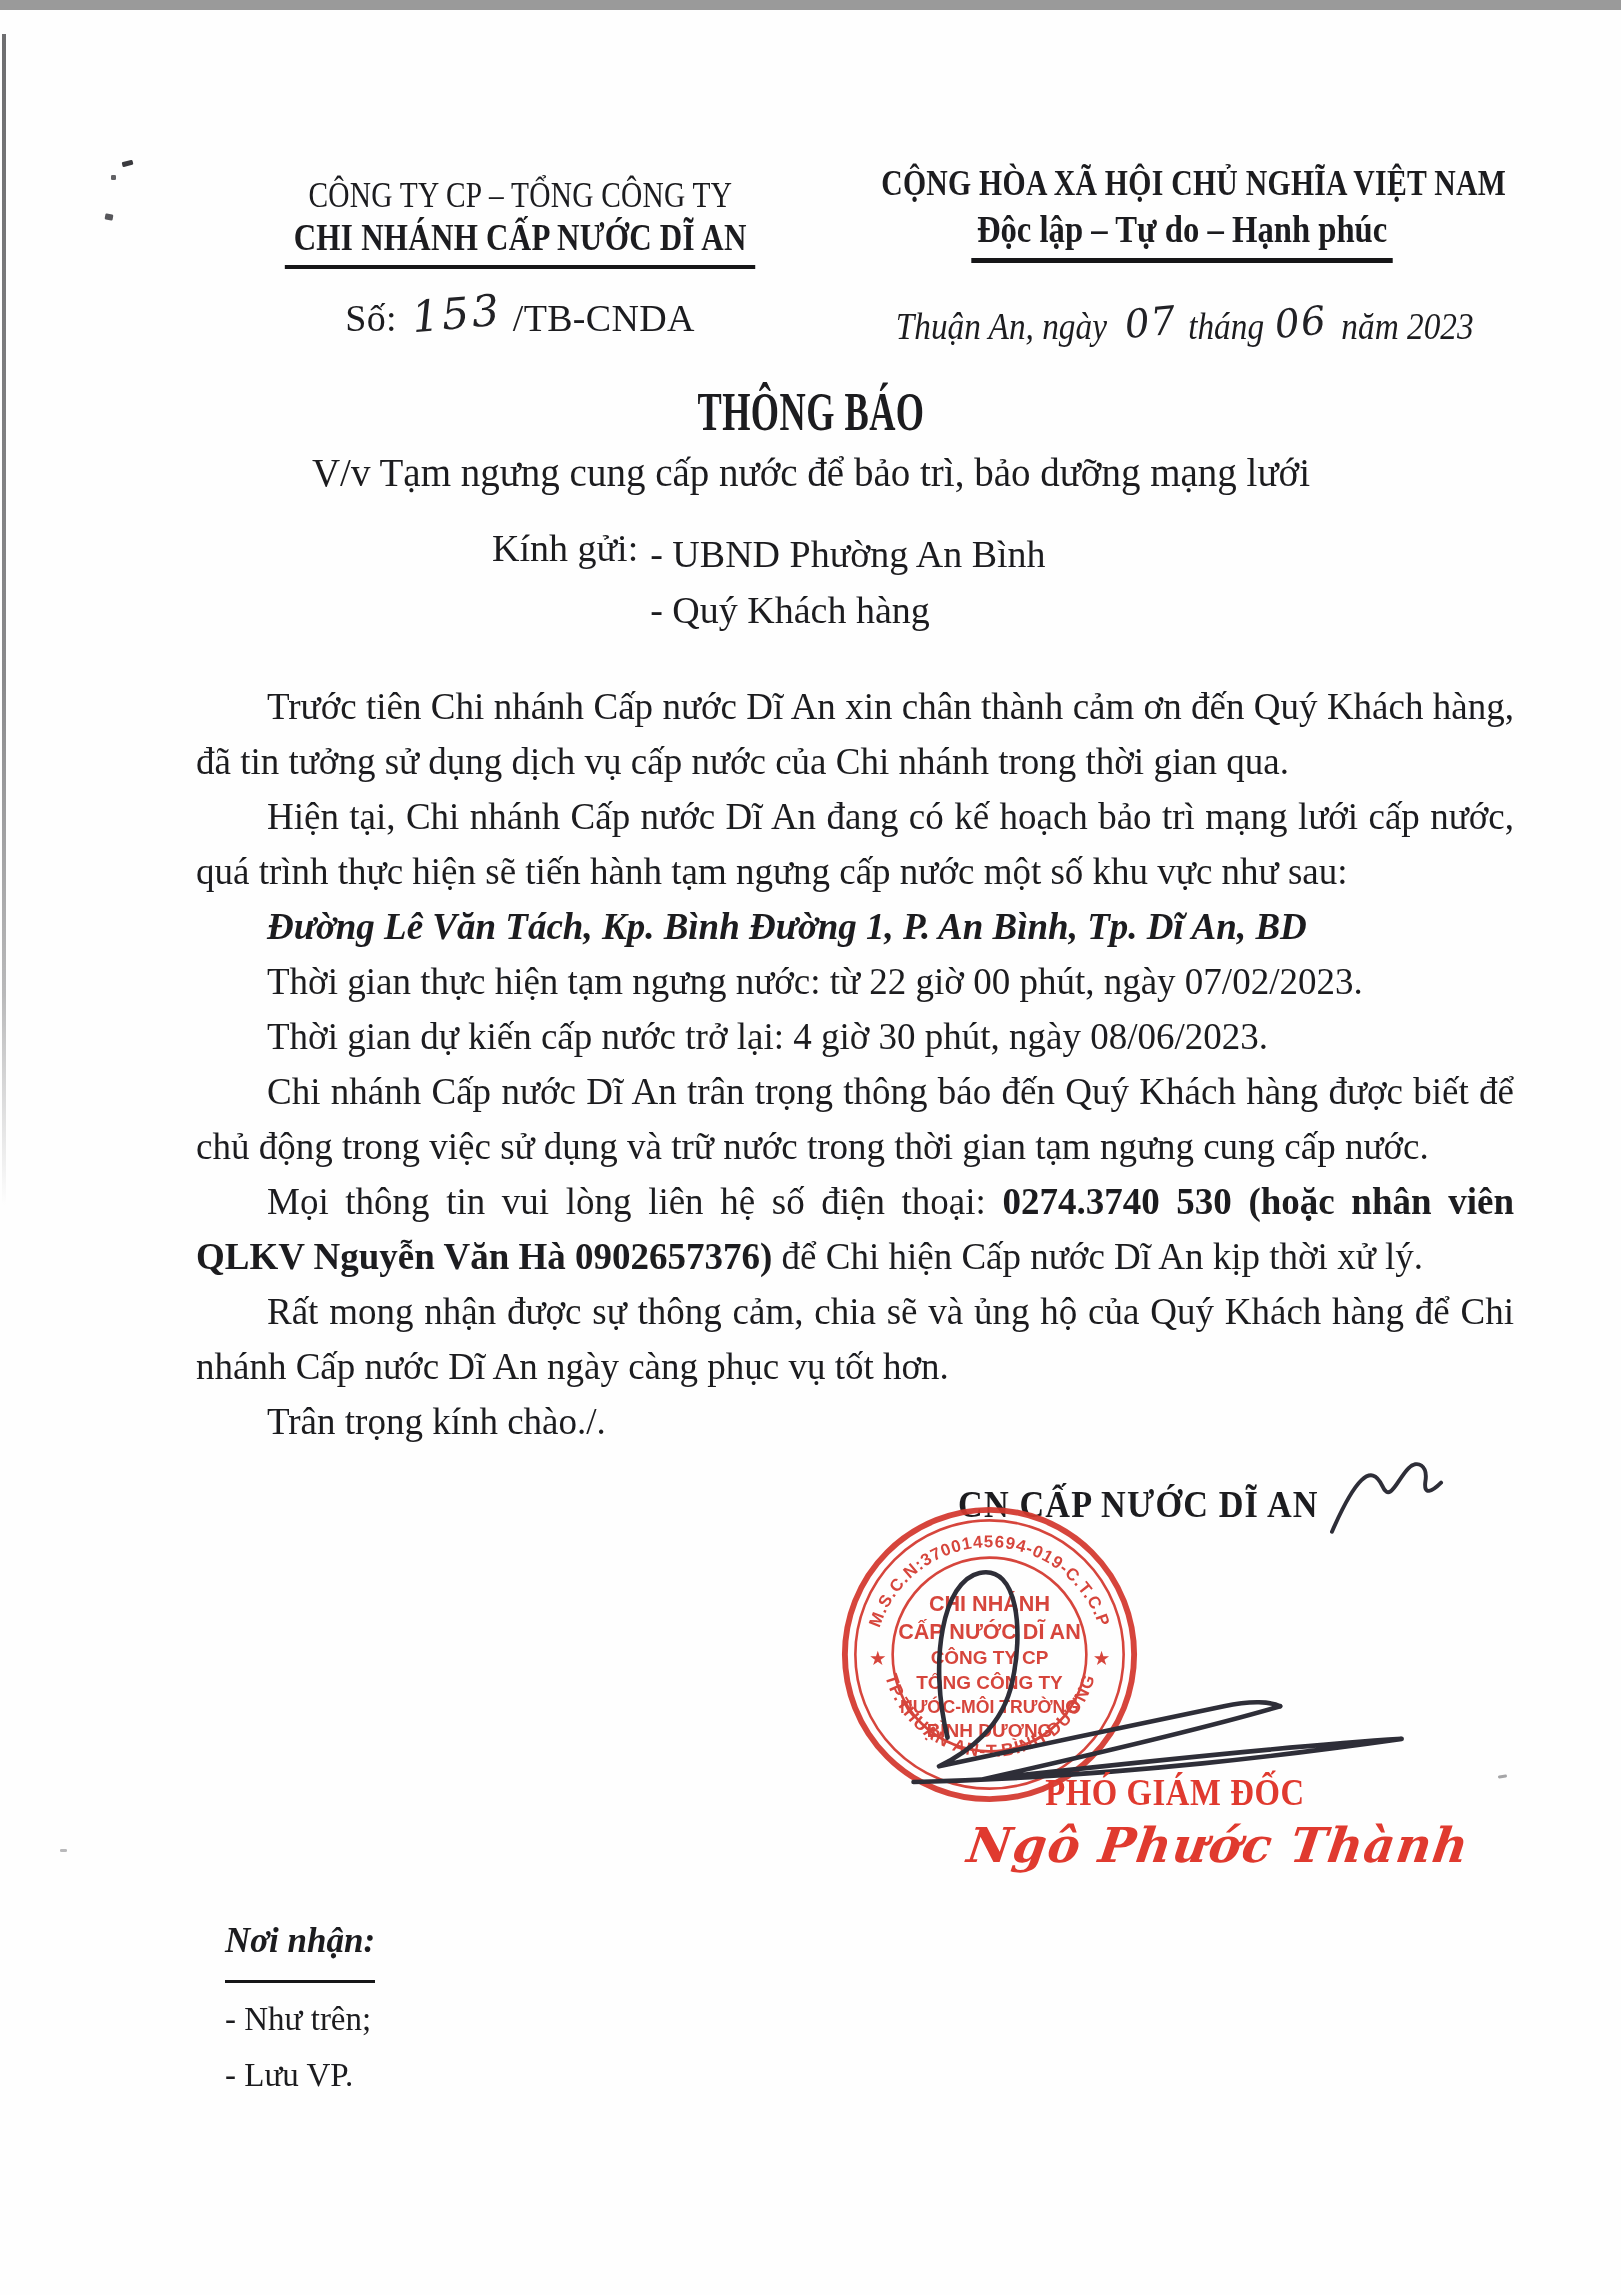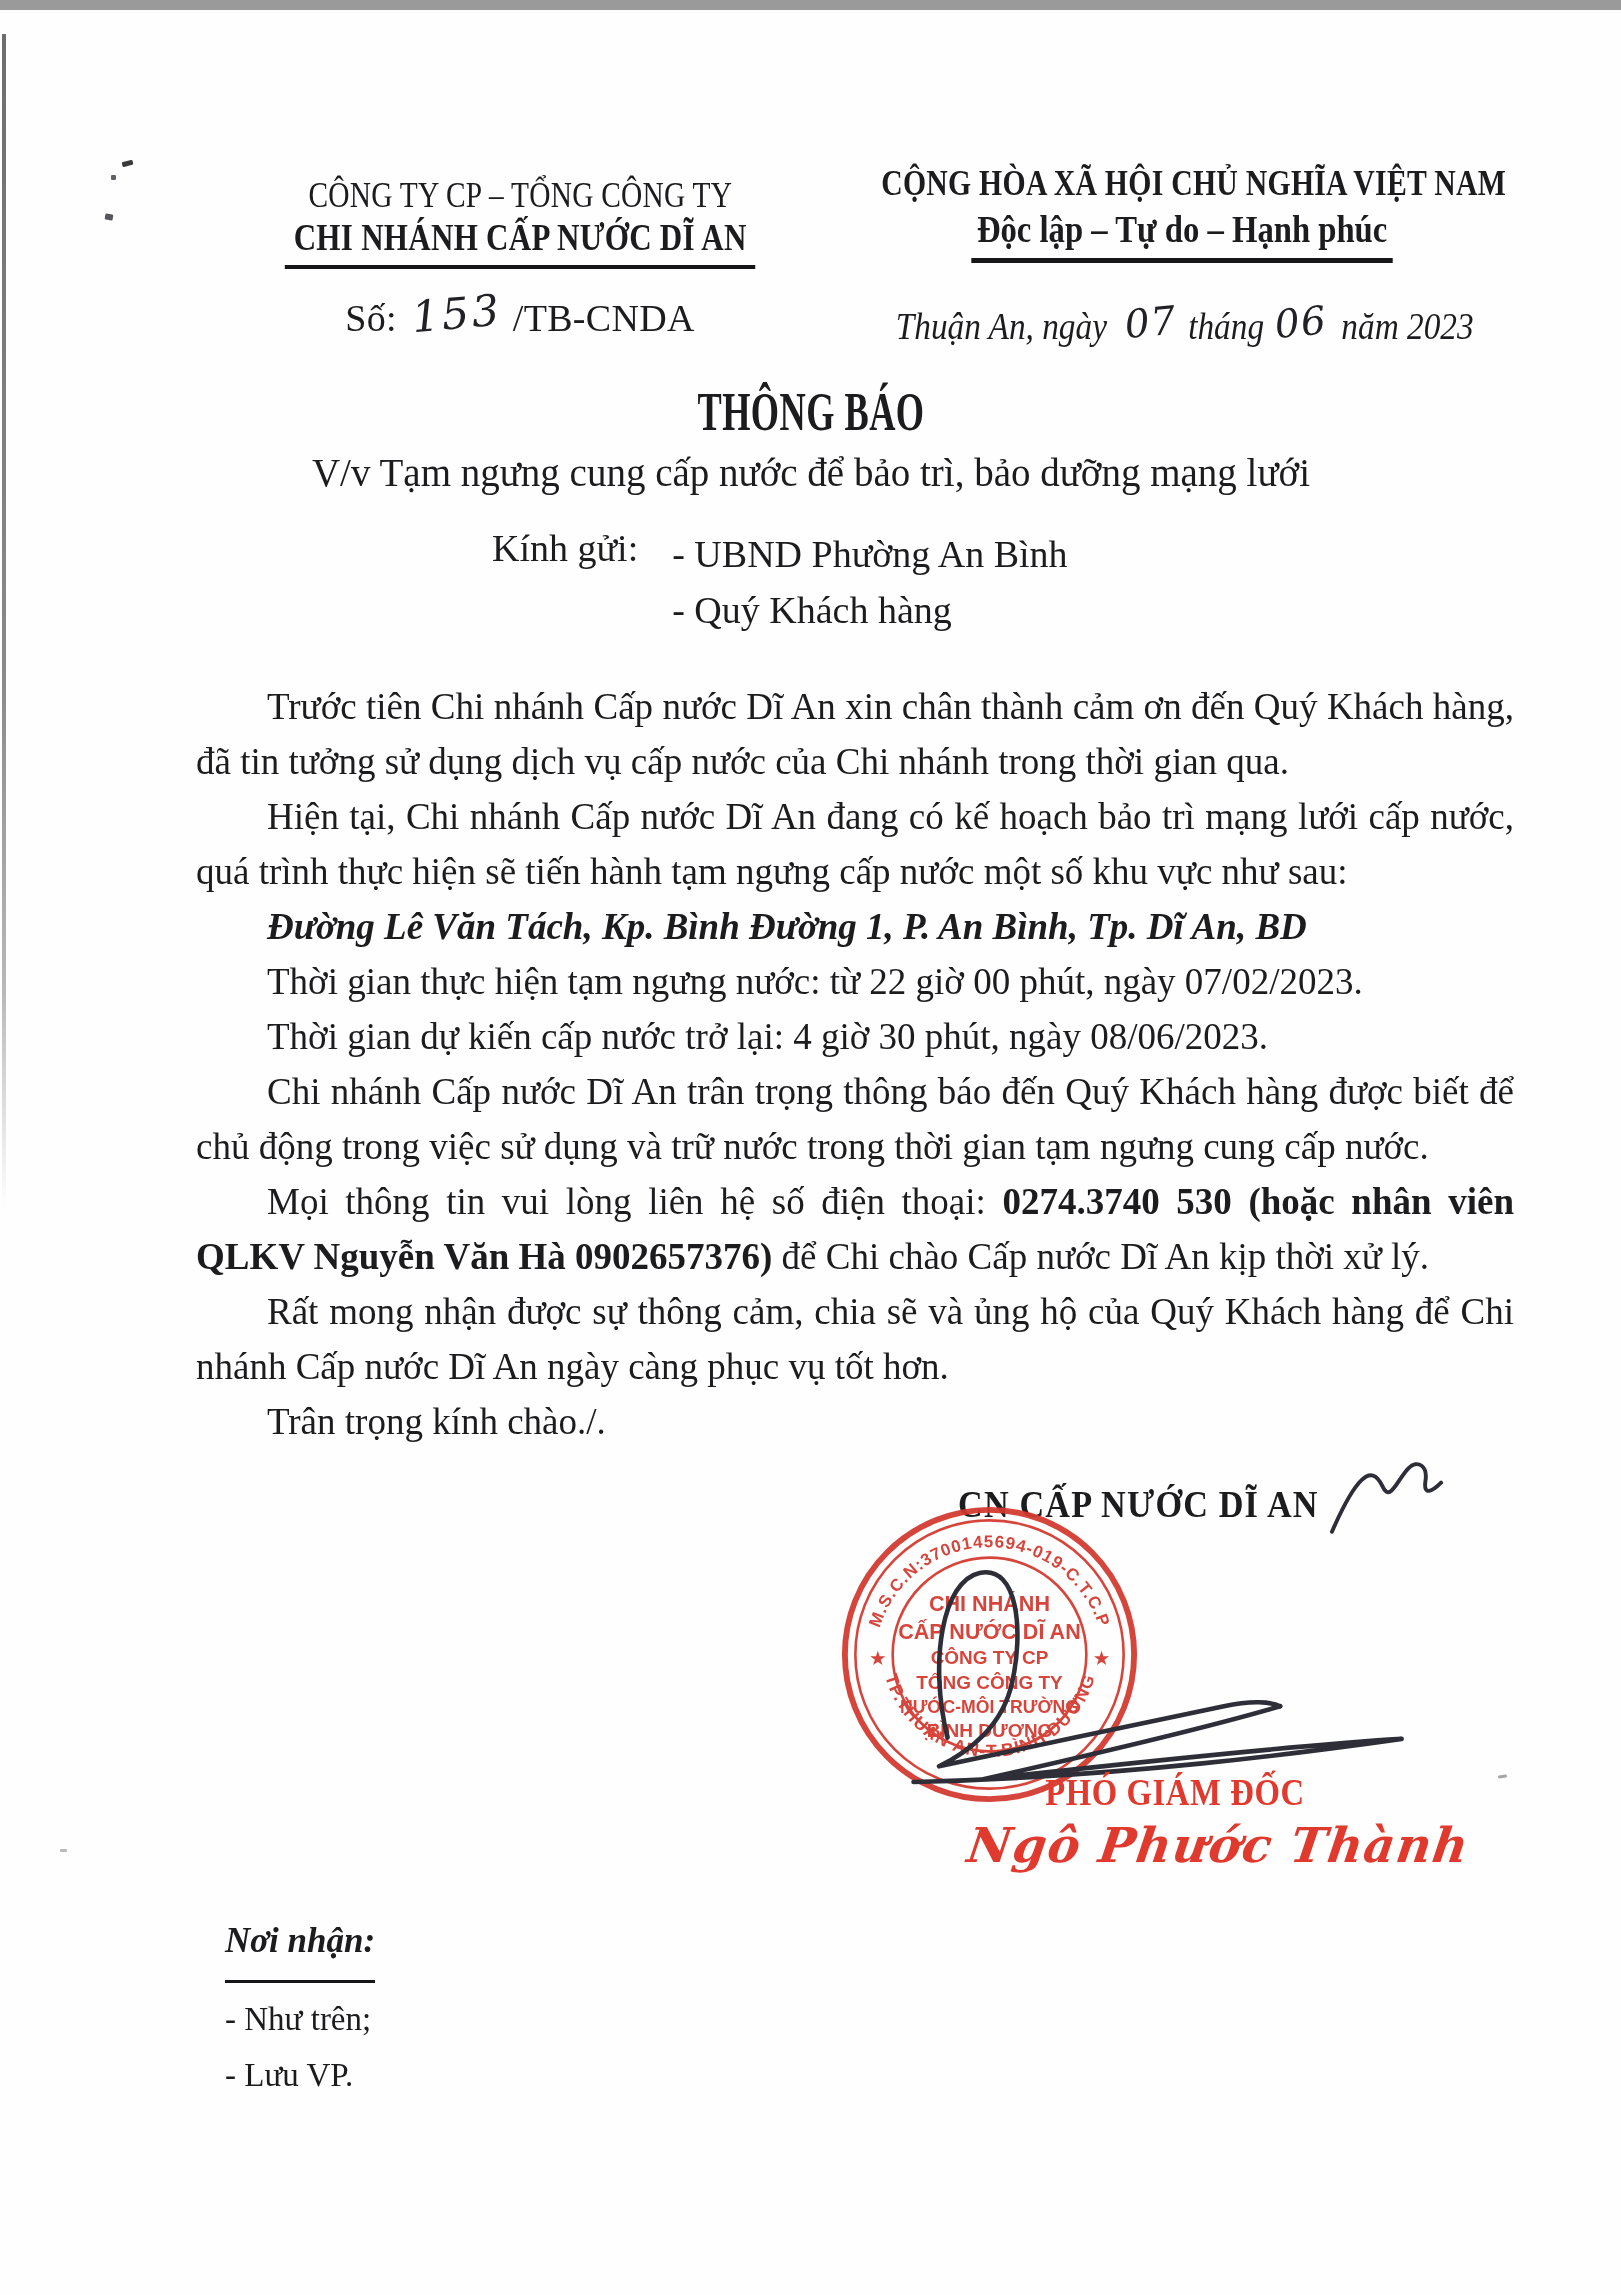--- a/index.html
+++ b/index.html
@@ -71,21 +71,21 @@
     transform:scaleX(.66); transform-origin:center; white-space:nowrap; letter-spacing:0.7px;
   }
   .doc-subject {
     position:absolute; left:0; top:440px; width:1622px;
     text-align:center; font-size:39px;
   }
 
   
   .recipients {
     position:absolute; left:492px; top:516px;
-    display:flex; gap:34px; font-size:38px;
+    display:flex; gap:12px; font-size:38px;
   }
   .recipients .items div { line-height:56px; }
 
   
   .body-text {
     position:absolute; left:196px; top:669px; width:1318px;
     font-size:37px; line-height:55px; text-align:justify;
   }
   .body-text p { text-indent:71px; }
   .p-area { font-weight:bold; font-style:italic; }
@@ -169,21 +169,21 @@
     </div>
   </div>
 
   <div class="body-text">
     <p>Trước tiên Chi nhánh Cấp nước Dĩ An xin chân thành cảm ơn đến Quý Khách hàng, đã tin tưởng sử dụng dịch vụ cấp nước của Chi nhánh trong thời gian qua.</p>
     <p>Hiện tại, Chi nhánh Cấp nước Dĩ An đang có kế hoạch bảo trì mạng lưới cấp nước, quá trình thực hiện sẽ tiến hành tạm ngưng cấp nước một số khu vực như sau:</p>
     <p class="p-area">Đường Lê Văn Tách, Kp. Bình Đường 1, P. An Bình, Tp. Dĩ An, BD</p>
     <p>Thời gian thực hiện tạm ngưng nước: từ 22 giờ 00 phút, ngày 07/02/2023.</p>
     <p>Thời gian dự kiến cấp nước trở lại: 4 giờ 30 phút, ngày 08/06/2023.</p>
     <p>Chi nhánh Cấp nước Dĩ An trân trọng thông báo đến Quý Khách hàng được biết để chủ động trong việc sử dụng và trữ nước trong thời gian tạm ngưng cung cấp nước.</p>
-    <p><span>Mọi thông tin vui lòng liên hệ số điện thoại: </span><b>0274.3740 530 (hoặc nhân viên QLKV Nguyễn Văn Hà 0902657376)</b><span> để Chi chào Cấp nước Dĩ An kịp thời xử lý.</span></p>
+    <p><span>Mọi thông tin vui lòng liên hệ số điện thoại: </span><b>0274.3740 530 (hoặc nhân viên QLKV Nguyễn Văn Hà 0902657376)</b><span> để Chi hiện Cấp nước Dĩ An kịp thời xử lý.</span></p>
     <p>Rất mong nhận được sự thông cảm, chia sẽ và ủng hộ của Quý Khách hàng để Chi nhánh Cấp nước Dĩ An ngày càng phục vụ tốt hơn.</p>
     <p>Trân trọng kính chào./.</p>
   </div>
 
   <div class="sign-org">
     <span class="t">CN CẤP NƯỚC  DĨ AN</span>
   </div>
 
   <svg class="stamp" viewBox="0 0 460 460">
     <g fill="none" stroke="#d4382e">

